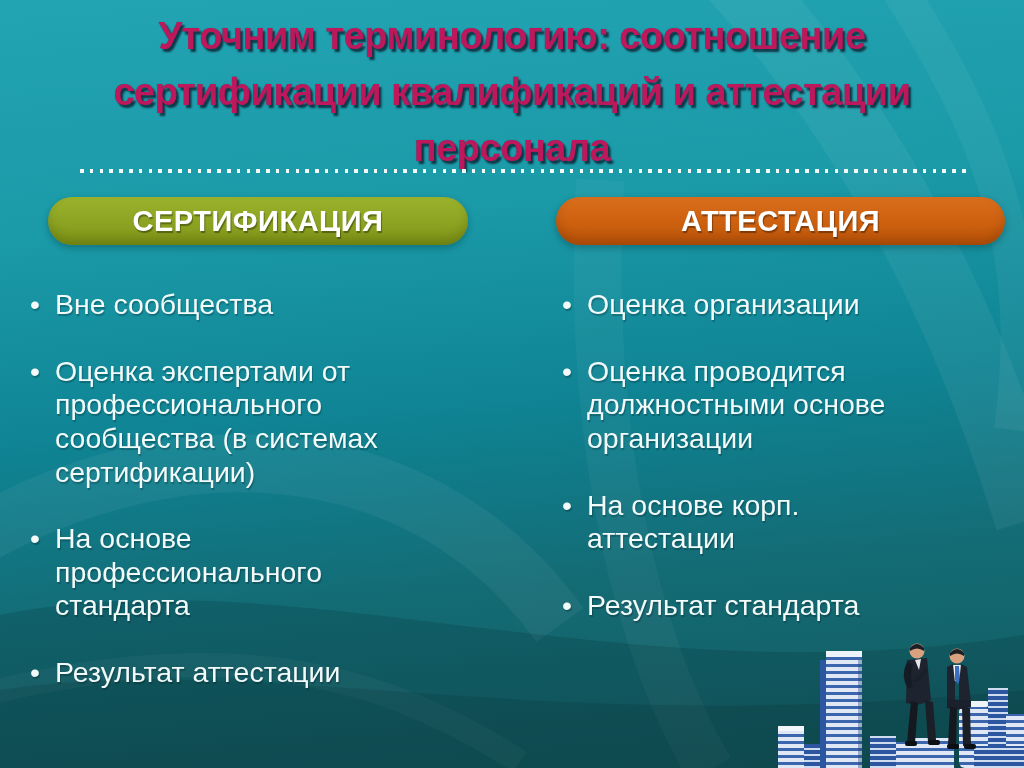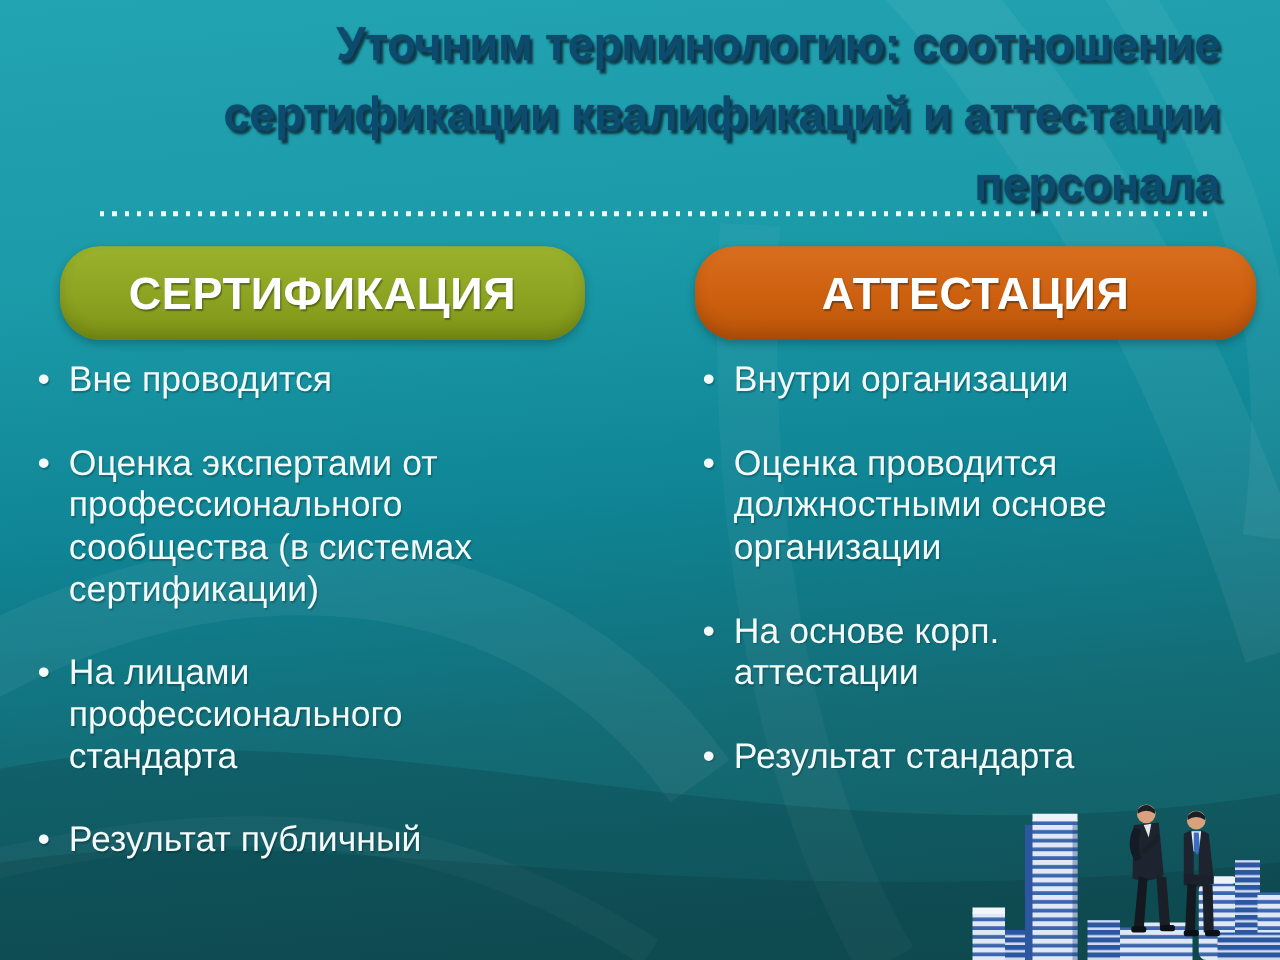--- a/index.html
+++ b/index.html
@@ -3,32 +3,32 @@
 <meta charset="utf-8">
 <style>
   html,body{margin:0;padding:0;}
   body{
     width:1024px;height:768px;overflow:hidden;position:relative;
     font-family:"Liberation Sans","DejaVu Sans",sans-serif;
     background:linear-gradient(175deg,#23a4b2 0%,#1b9aa8 28%,#0f8494 52%,#136b74 74%,#14585e 100%);
   }
   .bg-decor{position:absolute;inset:0;width:1024px;height:768px;pointer-events:none;}
   .title{
-    position:absolute;top:8px;left:48px;width:928px;text-align:right;
-    font-size:38px;font-weight:bold;line-height:1.48;color:#0c4a6e;letter-spacing:-0.5px;
+    position:absolute;top:8px;left:48px;width:928px;text-align:center;
+    font-size:38px;font-weight:bold;line-height:1.48;color:#be185d;letter-spacing:-0.5px;
     text-shadow:2.5px 3px 2px rgba(8,22,38,0.75),0 0 1px rgba(0,0,0,0.35);
   }
   .dotted-sep{
     position:absolute;top:169px;left:80px;width:886px;height:4px;
     background-image:repeating-linear-gradient(90deg,rgba(255,255,255,0.95) 0 3.5px,transparent 3.5px 9.8px);
   }
   .pill{
-    position:absolute;top:197px;height:75px;border-radius:32px;
+    position:absolute;top:197px;height:48px;border-radius:32px;
     display:flex;align-items:center;justify-content:center;
-    color:#fff;font-weight:bold;font-size:36px;letter-spacing:0.5px;
+    color:#fff;font-weight:bold;font-size:29px;letter-spacing:0.5px;
     text-shadow:1px 1.5px 1px rgba(0,0,0,0.35);
     box-shadow:inset 0 -6px 10px rgba(40,40,0,0.18),0 3px 7px rgba(0,20,25,0.28);
   }
   .pill-cert{left:48px;width:420px;background:linear-gradient(180deg,#9ab22c 0%,#8ca322 55%,#7d9315 100%);}
   .pill-att{left:556px;width:449px;background:linear-gradient(180deg,#d96e1e 0%,#cc600f 55%,#ba5409 100%);
     box-shadow:inset 0 -6px 10px rgba(80,30,0,0.22),0 3px 7px rgba(0,20,25,0.28);}
   .col{position:absolute;top:288px;color:#f2fafa;font-size:28.5px;line-height:1.18;
     text-shadow:1px 1.5px 1px rgba(0,10,15,0.25);}
   .col-left{left:30px;width:352px;}
   .col-right{left:562px;width:360px;}
@@ -59,42 +59,42 @@
   <span>СЕРТИФИКАЦИЯ</span>
 </div>
 <div class="pill pill-att">
   <span>АТТЕСТАЦИЯ</span>
 </div>
 
 <div class="col col-left">
   <ul class="blist">
     <li>
       <span class="bullet-marker">•</span>
-      <span class="bullet-text">Вне проводится</span>
+      <span class="bullet-text">Вне сообщества</span>
     </li>
     <li>
       <span class="bullet-marker">•</span>
       <span class="bullet-text">Оценка экспертами от профессионального сообщества (в системах сертификации)</span>
     </li>
     <li>
       <span class="bullet-marker">•</span>
-      <span class="bullet-text">На лицами профессионального стандарта</span>
+      <span class="bullet-text">На основе профессионального стандарта</span>
     </li>
     <li>
       <span class="bullet-marker">•</span>
-      <span class="bullet-text">Результат публичный</span>
+      <span class="bullet-text">Результат аттестации</span>
     </li>
   </ul>
 </div>
 
 <div class="col col-right">
   <ul class="blist">
     <li>
       <span class="bullet-marker">•</span>
-      <span class="bullet-text">Внутри организации</span>
+      <span class="bullet-text">Оценка организации</span>
     </li>
     <li>
       <span class="bullet-marker">•</span>
       <span class="bullet-text">Оценка проводится должностными основе организации</span>
     </li>
     <li>
       <span class="bullet-marker">•</span>
       <span class="bullet-text">На основе корп. аттестации</span>
     </li>
     <li>

